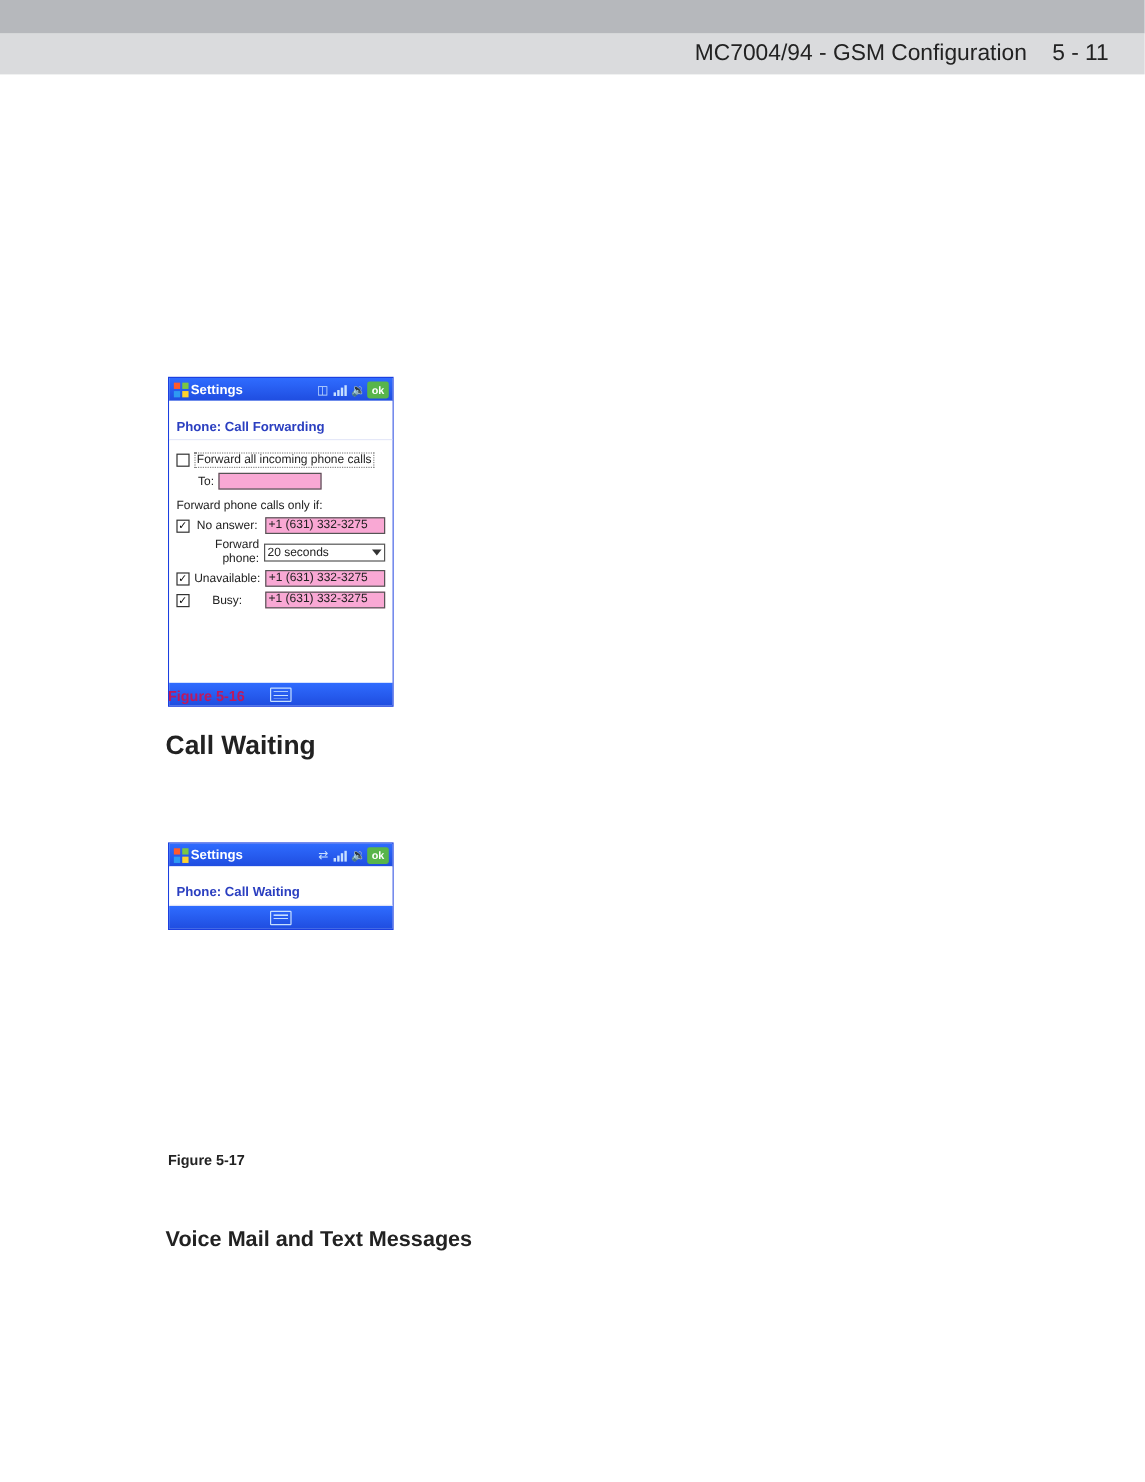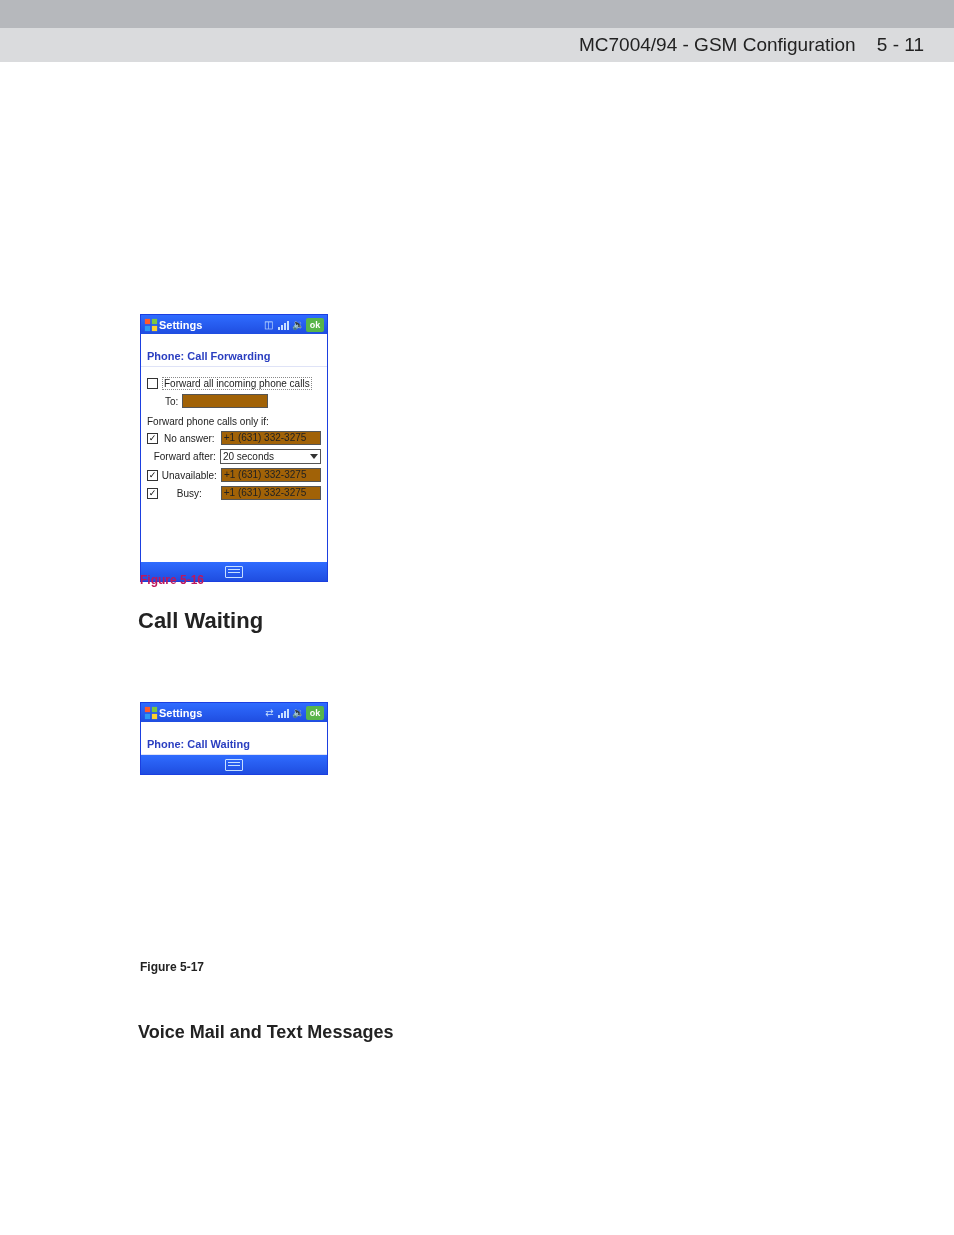--- a/index.html
+++ b/index.html
@@ -23,21 +23,21 @@
     .titlebar .ttl { color:#fff; font-weight:bold; font-size:11px; flex:1; }
     .statusicons { display:flex; gap:4px; align-items:center; }
     .statusicons span { color:#c7e0ff; font-size:10px; }
     .okbtn { width:18px; height:14px; background:#58b54a; color:#fff; font-size:9px; display:flex; align-items:center; justify-content:center; border-radius:2px; font-weight:bold; }
     .subtitle { height: 19px; background:#fff; color:#2a3ec0; font-weight:bold; font-size:11px; padding:16px 6px; border-bottom:1px solid #dfe3f7; }
     .panel { background:#fff; padding:6px; font-size:10px; color:#222; }
     .row { display:flex; align-items:center; gap:4px; margin:4px 0; }
     .cbx { width:11px; height:11px; border:1px solid #333; background:#fff; display:inline-flex; align-items:center; justify-content:center; }
     .cbx.checked::after { content:"✓"; font-size:9px; line-height:9px; color:#000; }
     .lbl { font-size:10px; }
-    .txt { border:1px solid #555; height:14px; font-size:10px; padding:0 2px; background:#a16207; }
+    .txt { border:1px solid #555; height:14px; font-size:10px; padding:0 2px; background:#f9a8d4; }
     .txt.w1 { width: 86px; }
     .txt.w2 { width: 102px; }
     .sel { border:1px solid #555; height:15px; width:104px; display:flex; align-items:center; justify-content:space-between; padding:0 2px; font-size:10px; }
     .caret { width:0; height:0; border-left:4px solid transparent; border-right:4px solid transparent; border-top:5px solid #333; }
     .content-area { min-height:140px; }
     .bottombar { height: 19px; background: linear-gradient(to bottom,#2f6cff,#1f4de0); display:flex; align-items:center; justify-content:center; }
     .kbd { width:18px; height:12px; border:1px solid #c7e0ff; border-radius:1px; position:relative; }
     .kbd::before { content:""; position:absolute; inset:2px; background:repeating-linear-gradient(to bottom,#c7e0ff 0 1px, transparent 1px 3px); }
     .rowlabel { width: 63px; display:inline-block; font-size:10px;text-align:center; }
     .rowlabel.right { text-align:right; }
@@ -101,21 +101,21 @@
         <span class="lbl">Forward phone calls only if:</span>
       </div>
 
       <div class="row">
         <span class="cbx checked"></span>
         <span class="rowlabel" style="width:56px">No answer:</span>
         <span class="txt w2">+1 (631) 332-3275</span>
       </div>
 
       <div class="row">
-        <span class="rowlabel right" style="width:71px; margin-left:0px;">Forward after:</span>
+        <span class="rowlabel right" style="width:71px; margin-left:0px;">Forward phone:</span>
         <span class="sel">
           <span>20 seconds</span>
           <span class="caret"></span>
         </span>
       </div>
 
       <div class="row">
         <span class="cbx checked"></span>
         <span class="rowlabel" style="width:56px">Unavailable:</span>
         <span class="txt w2">+1 (631) 332-3275</span>

